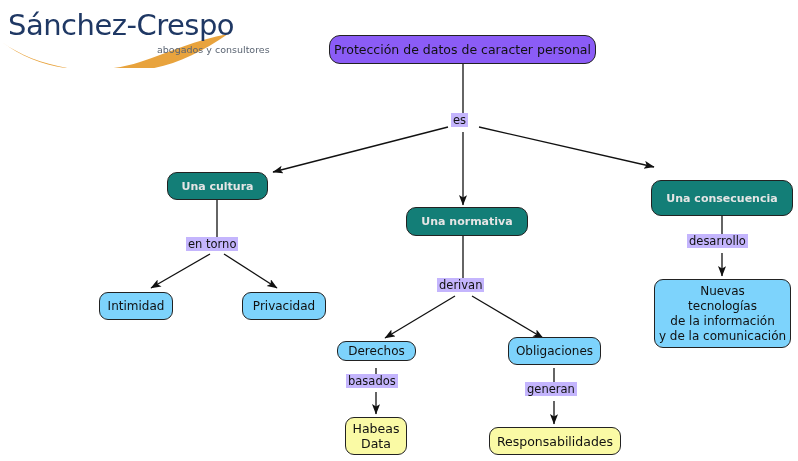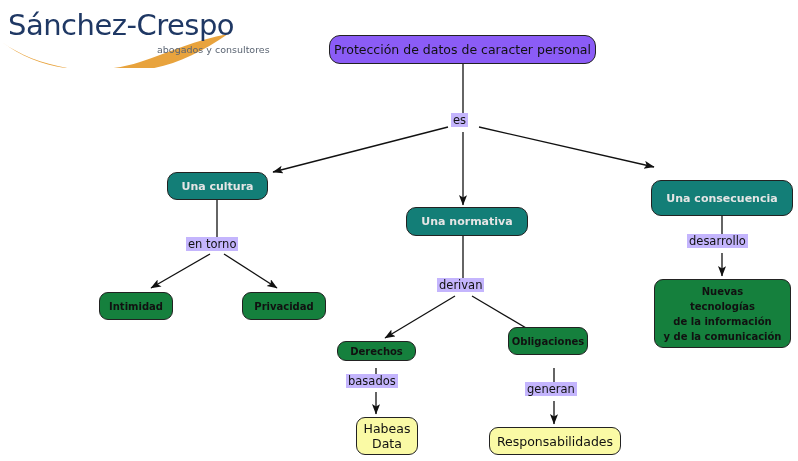--- a/index.html
+++ b/index.html
@@ -84,25 +84,24 @@
     border-radius: 11px;
   }
   .node.teal {
     background: #137E77;
     color: #e5e5e5;
     font-weight: bold;
     font-size: 11px;
     border-radius: 10px;
   }
   .node.peach {
-    background: #15803d;
-    color: #111111;
-    font-size: 10px;
+    background: #7dd3fc;
+    color: #111111;
+    font-size: 12px;
     line-height: 15px;
-    font-weight: bold;
   }
   .node.yellow {
     background: #FAFAA5;
     color: #111111;
     font-size: 12.5px;
     line-height: 15px;
   }
 
   
   .edge-label {
@@ -184,25 +183,25 @@
   <div class="node teal" style="left:406px; top:207px; width:122px; height:29px;">Una normativa</div>
 
   <div class="node teal" style="left:651px; top:180px; width:142px; height:36px;">Una consecuencia</div>
 
   <div class="node peach" style="left:99px; top:292px; width:74px; height:28px;">Intimidad</div>
 
   <div class="node peach" style="left:242px; top:292px; width:84px; height:28px;">Privacidad</div>
 
   <div class="node peach" style="left:337px; top:341px; width:79px; height:20px;">Derechos</div>
 
-  <div class="node peach" style="left:508px; top:327px; width:80px; height:28px;">Obligaciones</div>
+  <div class="node peach" style="left:508px; top:337px; width:93px; height:28px;">Obligaciones</div>
 
   <div class="node peach" style="left:654px; top:279px; width:137px; height:69px;">Nuevas
 tecnologías
 de la información
 y de la comunicación</div>
 
-  <div class="node yellow" style="left:356px; top:417px; width:62px; height:38px;">Habeas
+  <div class="node yellow" style="left:345px; top:417px; width:62px; height:38px;">Habeas
 Data</div>
 
   <div class="node yellow" style="left:489px; top:427px; width:132px; height:28px;">Responsabilidades</div>
 
 </div>
 
 </body></html>

